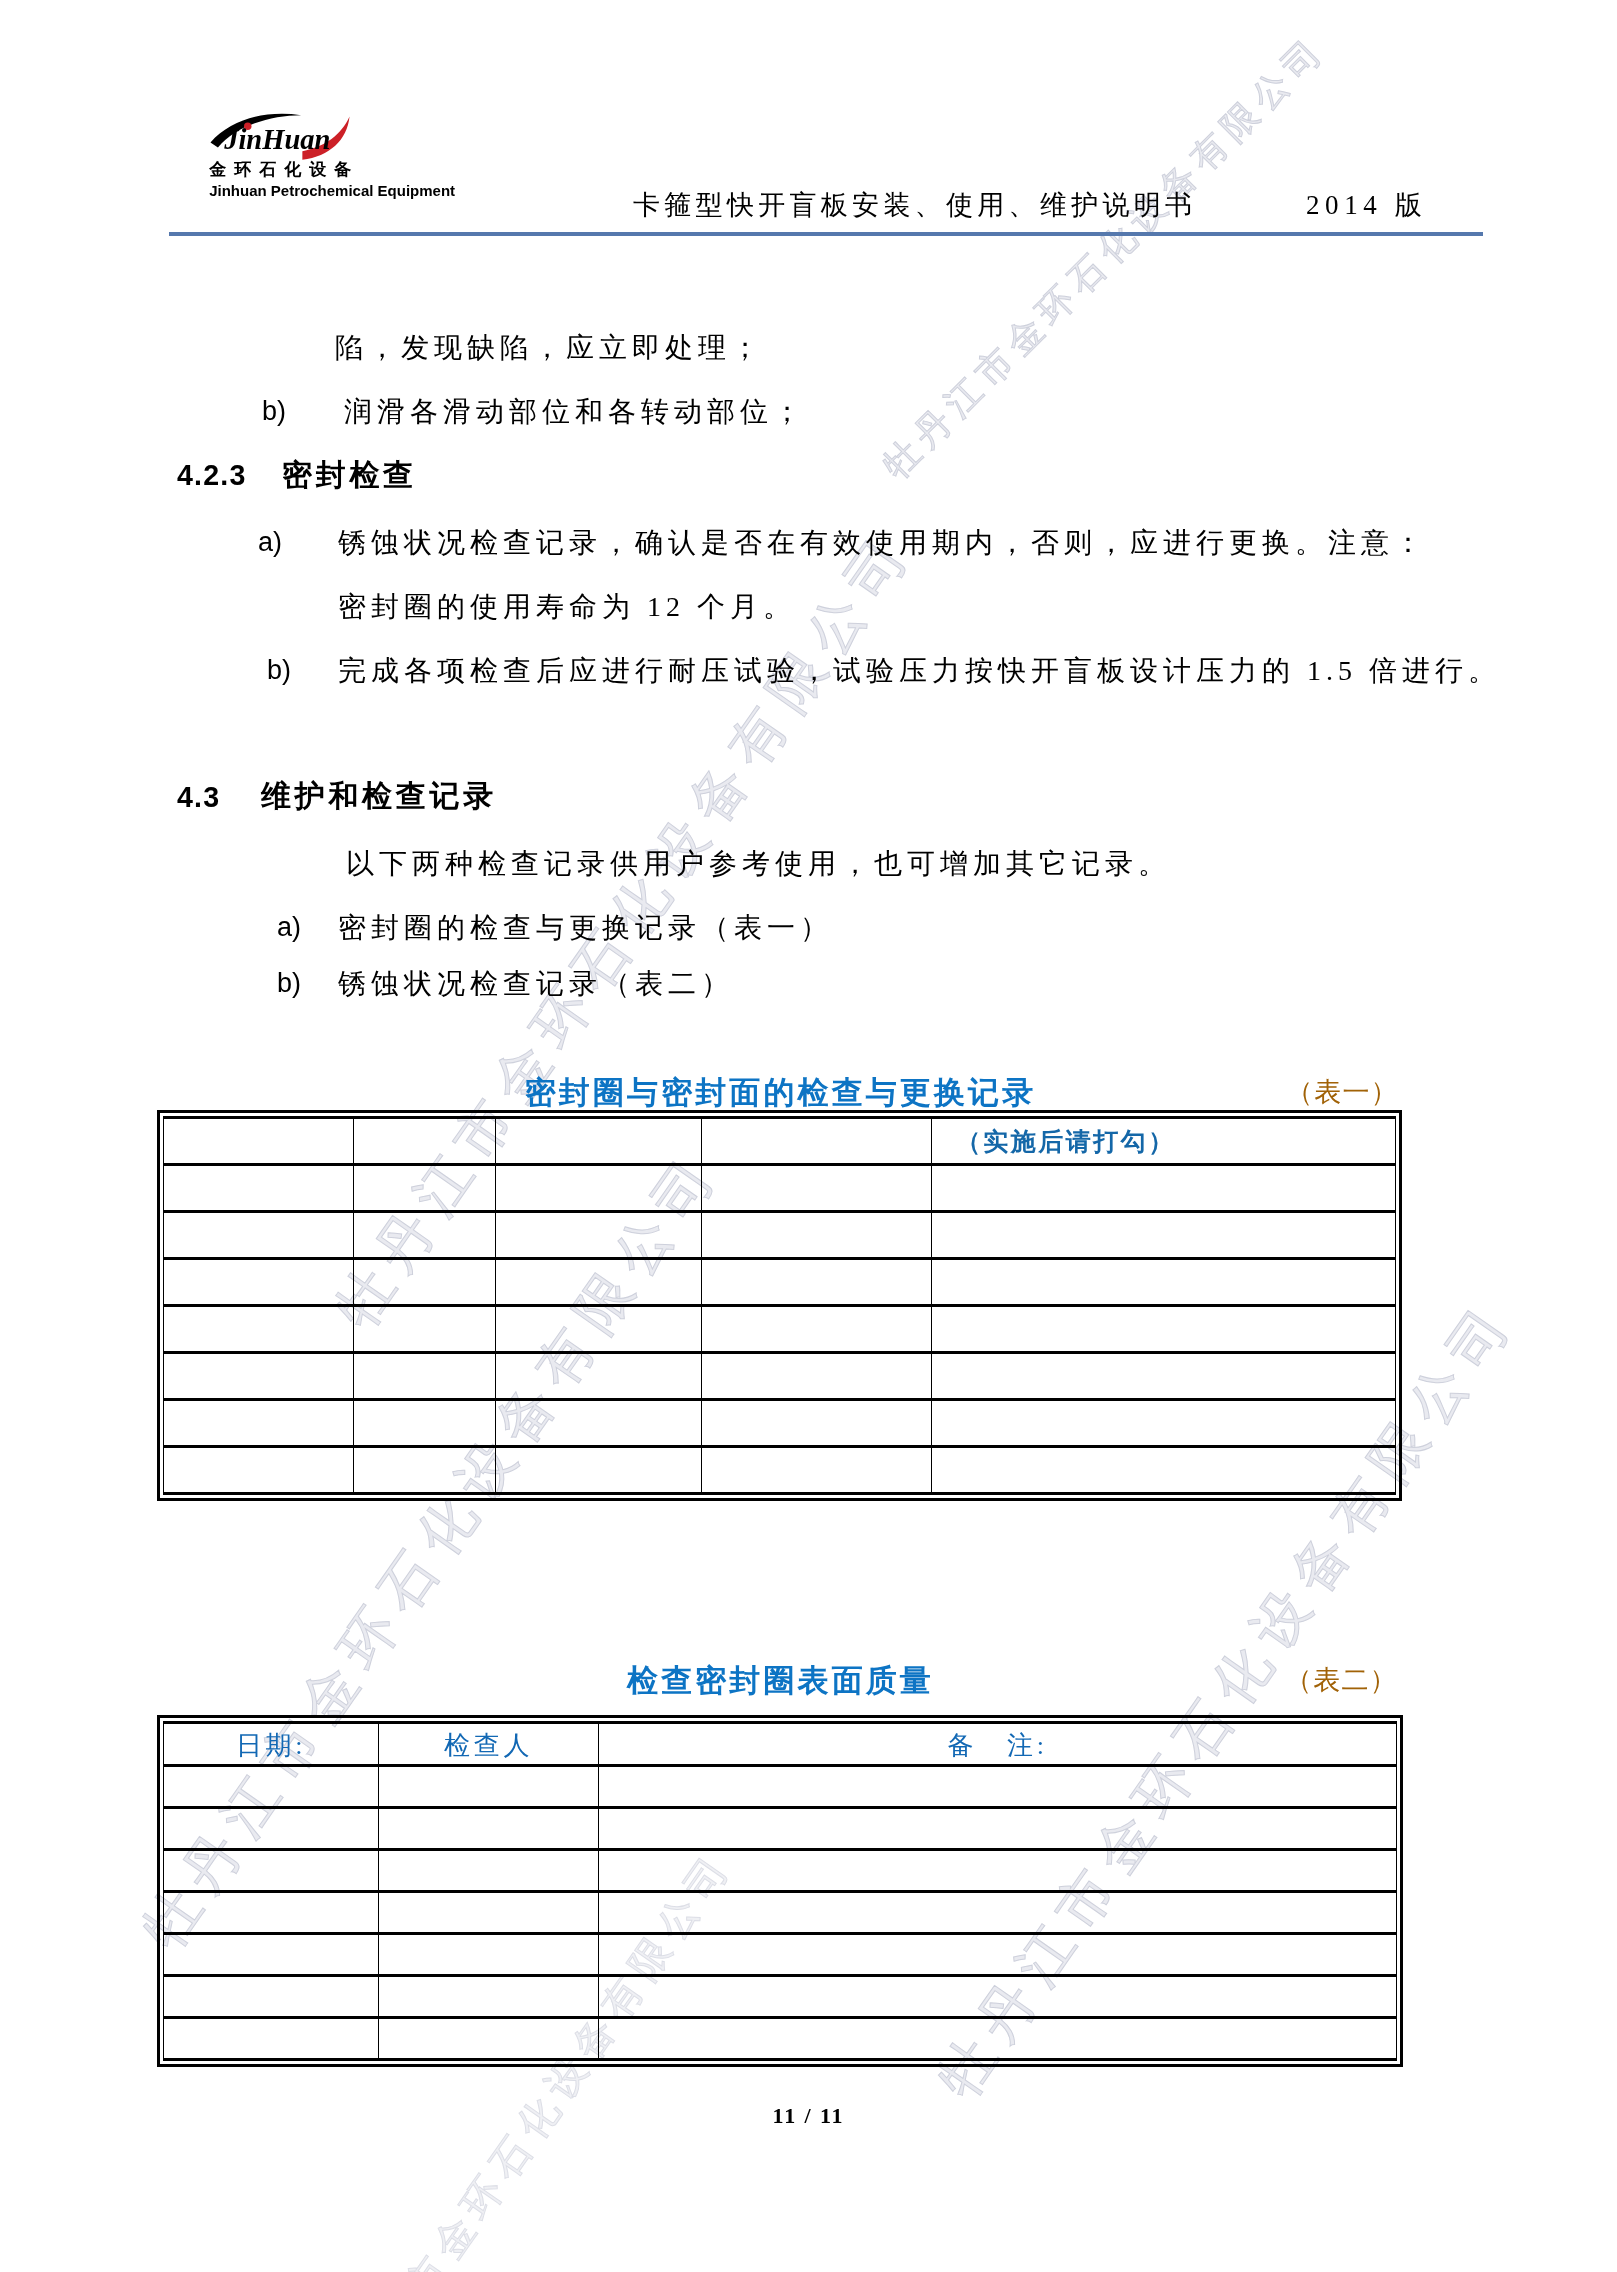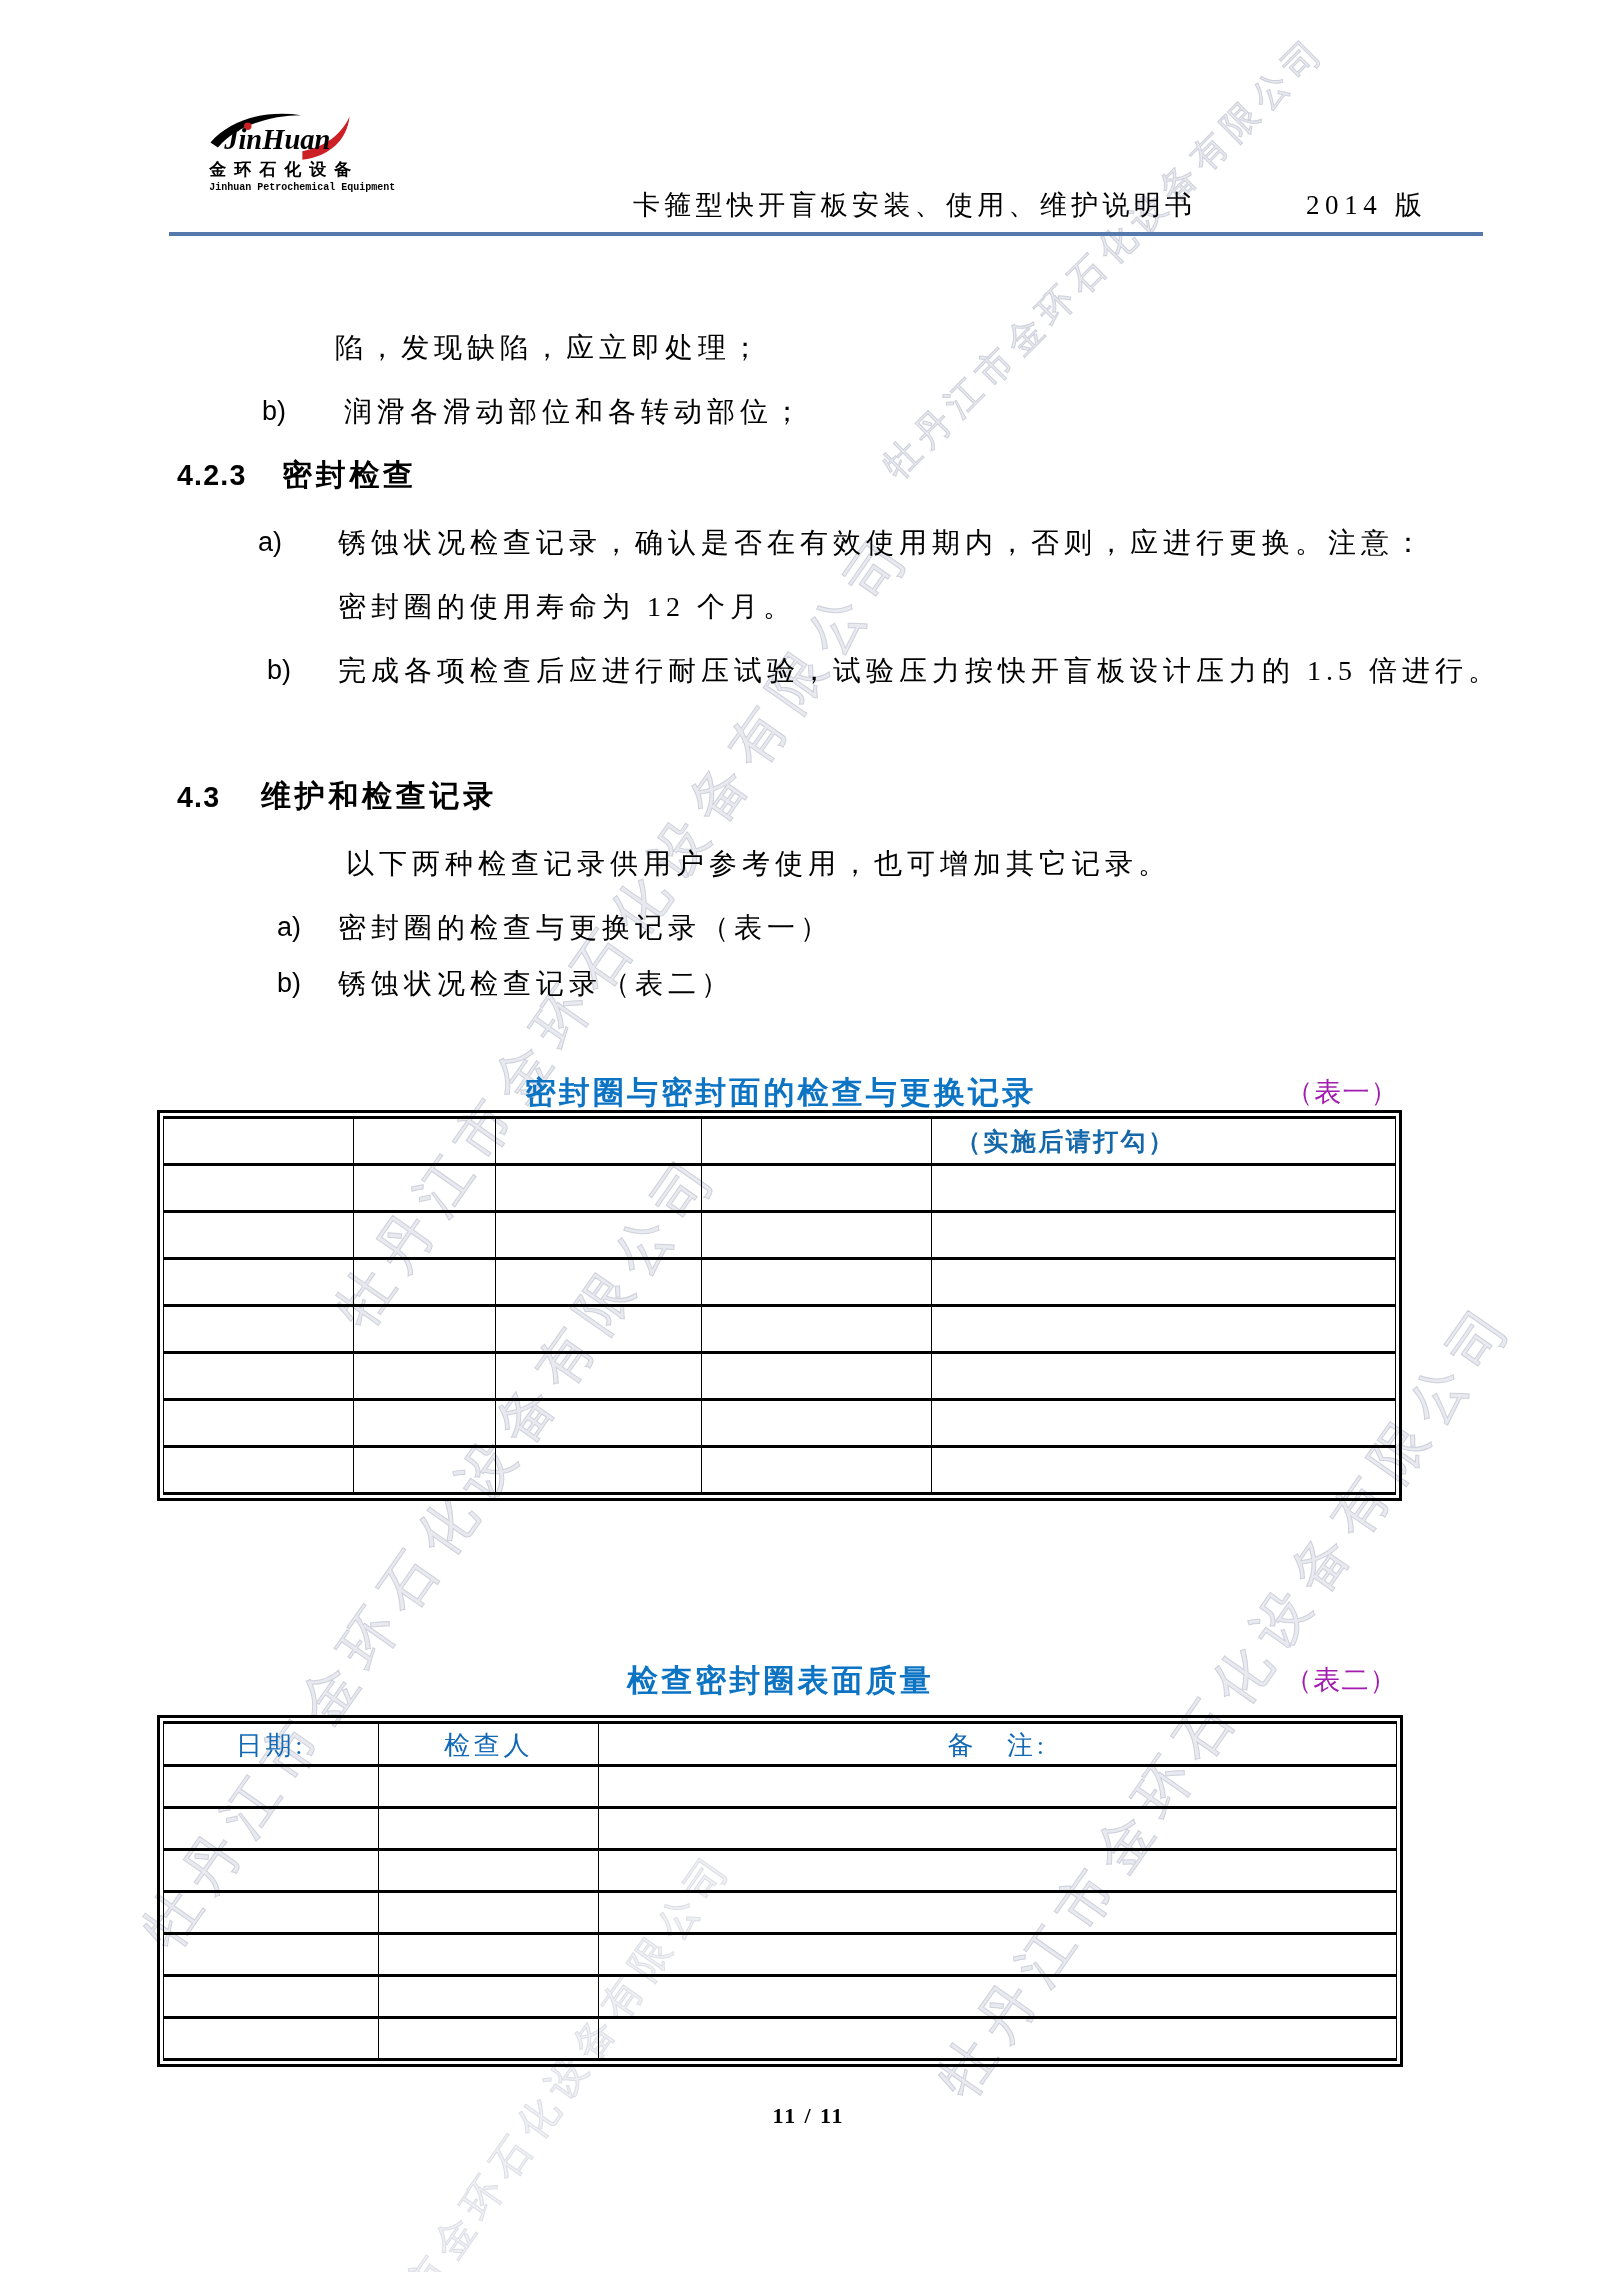--- a/index.html
+++ b/index.html
@@ -25,22 +25,22 @@
   
   .logo{position:absolute;left:208px;top:110px;width:149px;}
   .logo svg{display:block;}
   .logo-cn{
     position:absolute;left:1.2px;top:48px;width:143px;
     font-family:"Liberation Sans","DejaVu Sans",sans-serif;
     font-weight:bold;font-size:17px;letter-spacing:8px;white-space:nowrap;
   }
   .logo-en{
     position:absolute;left:1.2px;top:72px;width:161px;
-    font-family:Liberation Mono, monospace;
-    font-weight:bold;font-size:10px;white-space:nowrap;
+    font-family:Liberation Sans, sans-serif;
+    font-weight:bold;font-size:15px;white-space:nowrap;
   }
   .doc-title{
     position:absolute;left:633px;top:187px;font-size:27px;letter-spacing:4.3px;white-space:nowrap;
   }
   .doc-edition{
     position:absolute;left:1306px;top:187px;font-size:27px;letter-spacing:5.6px;white-space:nowrap;
   }
   .header-rule{position:absolute;left:169px;top:232px;width:1314px;height:4.3px;background:#5578ad;}
   
   .bline{position:absolute;font-size:28px;letter-spacing:5px;line-height:37px;white-space:nowrap;}
@@ -56,21 +56,21 @@
     position:absolute;font-family:"Liberation Sans","DejaVu Sans",sans-serif;
     font-weight:bold;font-size:30px;line-height:38px;letter-spacing:3.7px;white-space:nowrap;
   }
   
   .tbl-title{
     position:absolute;left:157px;width:1247px;text-align:center;
     font-family:"Liberation Sans","DejaVu Sans",sans-serif;
     font-weight:bold;font-size:31px;letter-spacing:3.1px;color:#0d74c4;white-space:nowrap;
   }
   .tbl-tag{
-    position:absolute;font-size:27px;color:#a21caf;letter-spacing:1.2px;white-space:nowrap;
+    position:absolute;font-size:27px;color:#a16207;letter-spacing:1.2px;white-space:nowrap;
   }
   .tbl-wrap{
     position:absolute;left:157px;border:3.1px solid #000;padding:3.1px;background:transparent;
   }
   table{border-collapse:collapse;table-layout:fixed;}
   td{border:1.9px solid #000;border-top-width:3.7px;border-bottom-width:3.7px;padding:0;}
   .t-head td{vertical-align:top;text-align:center;}
   .hd{
     color:#1268b4;font-size:26px;letter-spacing:3.7px;padding-top:6.2px;white-space:nowrap;
   }

